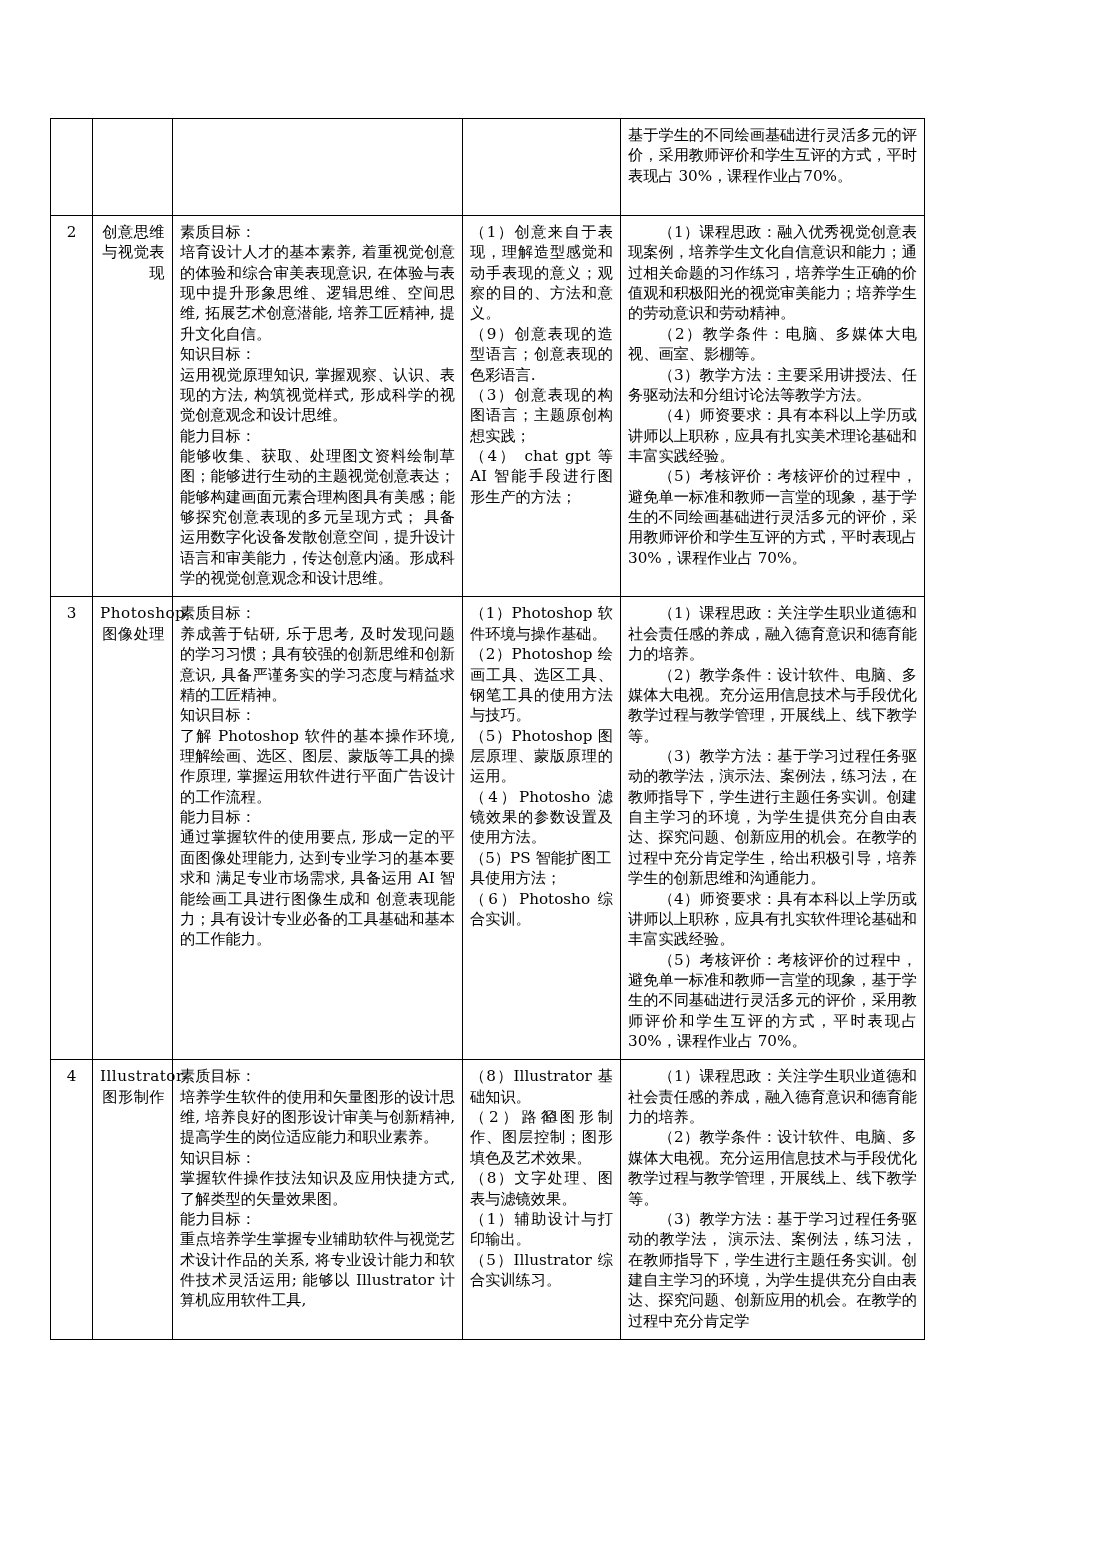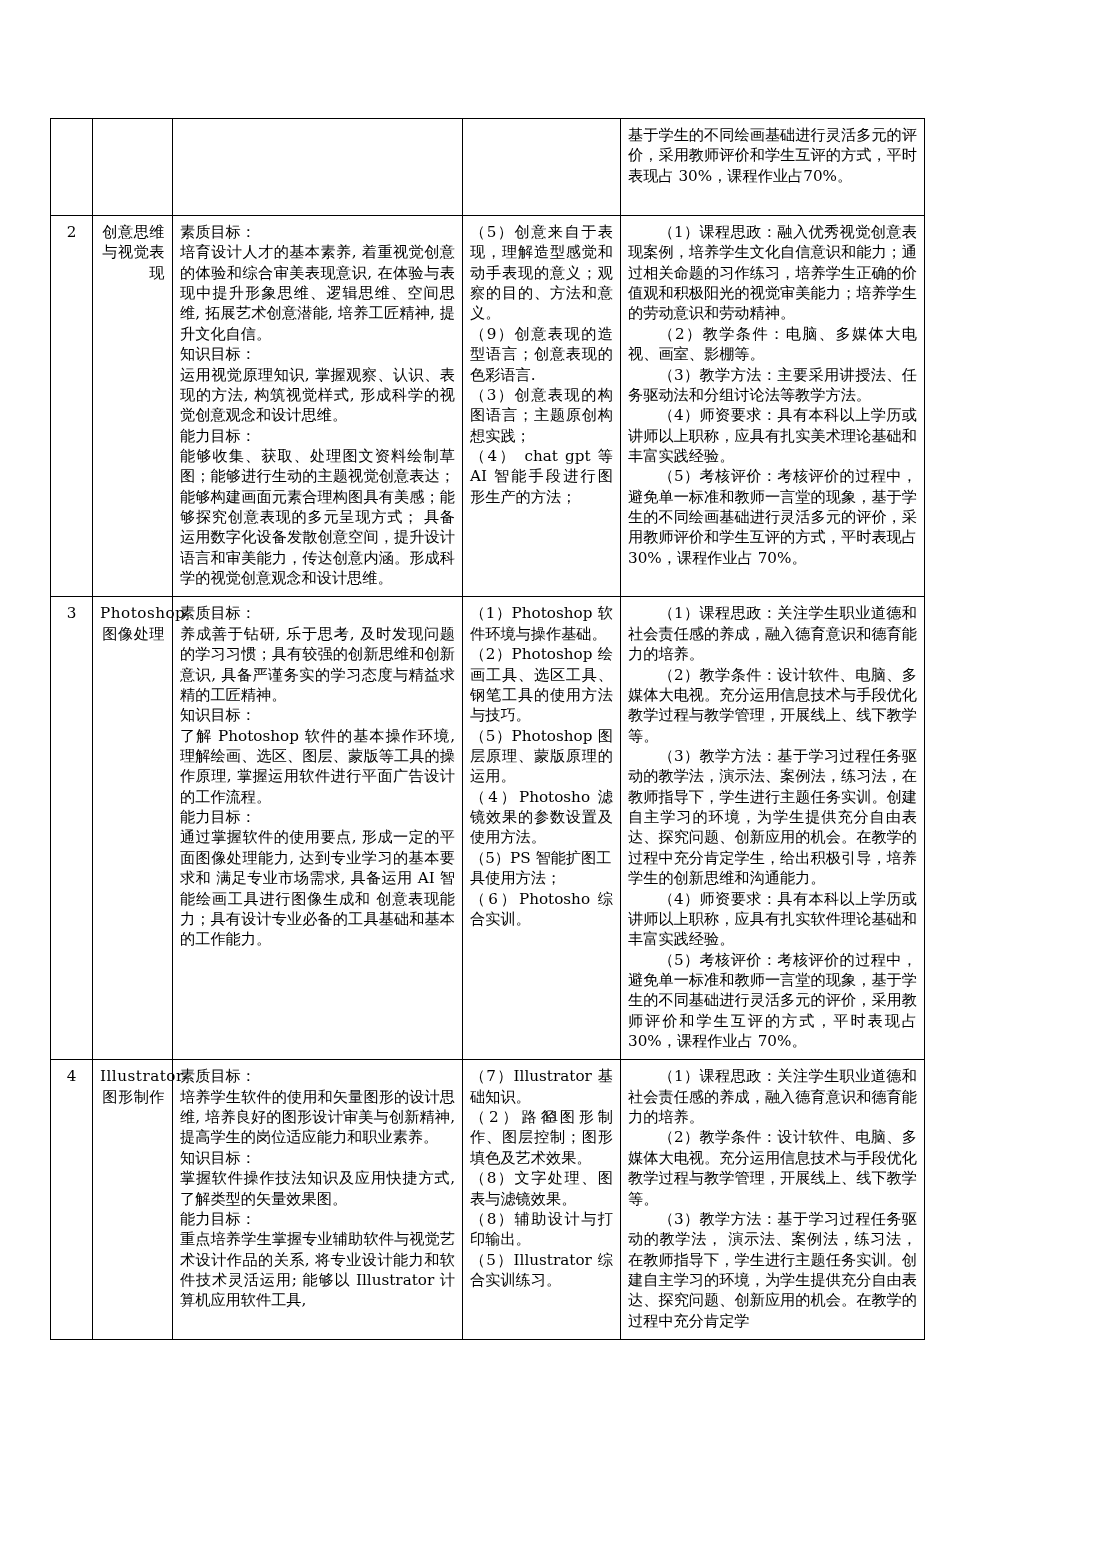--- a/index.html
+++ b/index.html
@@ -113,21 +113,21 @@
         <td class="cell-name">创意思维与视觉表现</td>
         <td class="cell-obj">
           <p class="para hang">素质目标：</p>
           <p class="para hang">培育设计人才的基本素养, 着重视觉创意的体验和综合审美表现意识, 在体验与表现中提升形象思维、逻辑思维、空间思维, 拓展艺术创意潜能, 培养工匠精神, 提升文化自信。</p>
           <p class="para hang">知识目标：</p>
           <p class="para hang">运用视觉原理知识, 掌握观察、认识、表现的方法, 构筑视觉样式, 形成科学的视觉创意观念和设计思维。</p>
           <p class="para hang">能力目标：</p>
           <p class="para hang">能够收集、获取、处理图文资料绘制草图；能够进行生动的主题视觉创意表达；能够构建画面元素合理构图具有美感；能够探究创意表现的多元呈现方式； 具备运用数字化设备发散创意空间，提升设计语言和审美能力，传达创意内涵。形成科学的视觉创意观念和设计思维。</p>
         </td>
         <td class="cell-content">
-          <p class="para hang">（5）创意来自于表现，理解造型感觉和动手表现的意义；观察的目的、方法和意义。</p>
+          <p class="para hang">（1）创意来自于表现，理解造型感觉和动手表现的意义；观察的目的、方法和意义。</p>
           <p class="para hang">（9）创意表现的造型语言；创意表现的色彩语言.</p>
           <p class="para hang">（3）创意表现的构图语言；主题原创构想实践；</p>
           <p class="para hang">（4） chat gpt 等 AI 智能手段进行图形生产的方法；</p>
         </td>
         <td class="cell-impl">
           <p class="para ind">（1）课程思政：融入优秀视觉创意表现案例，培养学生文化自信意识和能力；通过相关命题的习作练习，培养学生正确的价值观和积极阳光的视觉审美能力；培养学生的劳动意识和劳动精神。</p>
           <p class="para ind">（2）教学条件：电脑、多媒体大电视、画室、影棚等。</p>
           <p class="para ind">（3）教学方法：主要采用讲授法、任务驱动法和分组讨论法等教学方法。</p>
           <p class="para ind">（4）师资要求：具有本科以上学历或讲师以上职称，应具有扎实美术理论基础和丰富实践经验。</p>
           <p class="para ind">（5）考核评价：考核评价的过程中，避免单一标准和教师一言堂的现象，基于学生的不同绘画基础进行灵活多元的评价，采用教师评价和学生互评的方式，平时表现占 30%，课程作业占 70%。</p>
@@ -168,24 +168,24 @@
         <td class="cell-name">Illustrator 图形制作</td>
         <td class="cell-obj">
           <p class="para hang">素质目标：</p>
           <p class="para hang">培养学生软件的使用和矢量图形的设计思维, 培养良好的图形设计审美与创新精神, 提高学生的岗位适应能力和职业素养。</p>
           <p class="para hang">知识目标：</p>
           <p class="para hang">掌握软件操作技法知识及应用快捷方式, 了解类型的矢量效果图。</p>
           <p class="para hang">能力目标：</p>
           <p class="para hang">重点培养学生掌握专业辅助软件与视觉艺术设计作品的关系, 将专业设计能力和软件技术灵活运用; 能够以 Illustrator 计算机应用软件工具,</p>
         </td>
         <td class="cell-content">
-          <p class="para hang">（7）Illustrator 基础知识。</p>
+          <p class="para hang">（8）Illustrator 基础知识。</p>
           <p class="para hang">（2）路径图形制作、图层控制；图形填色及艺术效果。</p>
           <p class="para hang">（8）文字处理、图表与滤镜效果。</p>
-          <p class="para hang">（8）辅助设计与打印输出。</p>
+          <p class="para hang">（1）辅助设计与打印输出。</p>
           <p class="para hang">（5）Illustrator 综合实训练习。</p>
         </td>
         <td class="cell-impl">
           <p class="para ind">（1）课程思政：关注学生职业道德和社会责任感的养成，融入德育意识和德育能力的培养。</p>
           <p class="para ind">（2）教学条件：设计软件、电脑、多媒体大电视。充分运用信息技术与手段优化教学过程与教学管理，开展线上、线下教学等。</p>
           <p class="para ind">（3）教学方法：基于学习过程任务驱动的教学法， 演示法、案例法，练习法， 在教师指导下，学生进行主题任务实训。创建自主学习的环境，为学生提供充分自由表达、探究问题、创新应用的机会。在教学的过程中充分肯定学</p>
         </td>
       </tr>
 
     </tbody>

